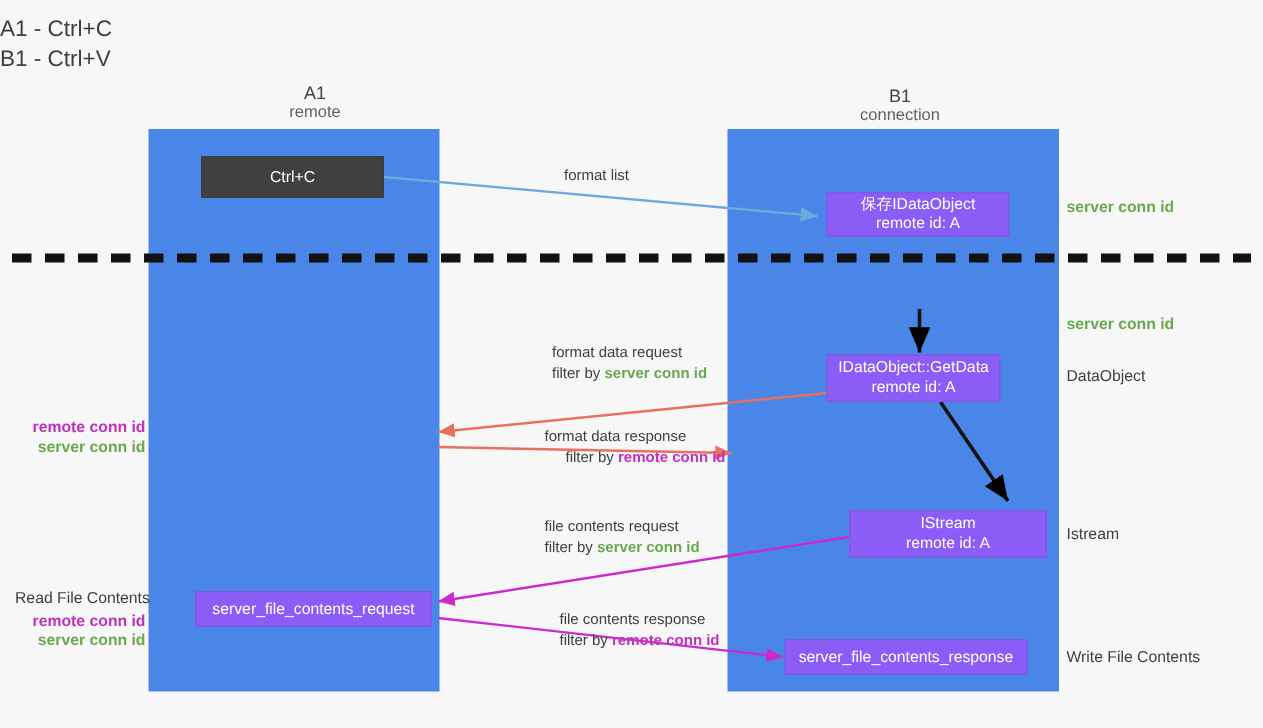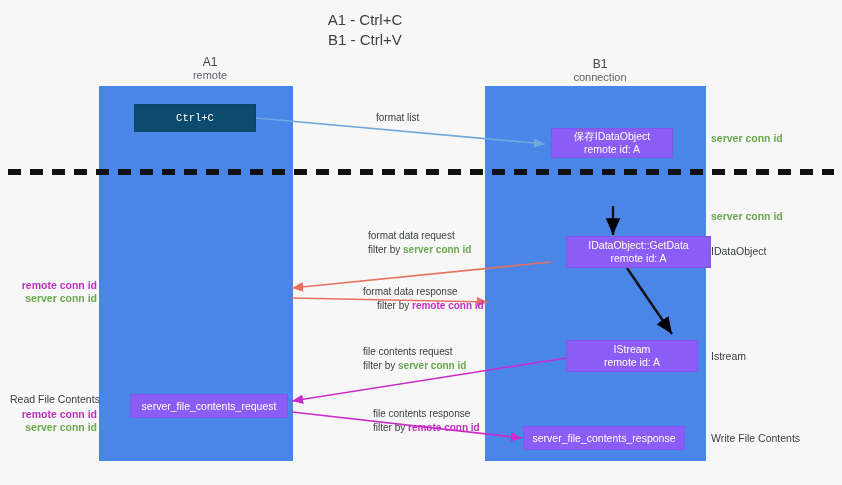--- a/index.html
+++ b/index.html
@@ -8,21 +8,21 @@
     background:#f7f7f7;
     font-family:"Liberation Sans","DejaVu Sans",sans-serif;
     overflow:hidden;
     position:relative;
   }
   #stage{position:absolute;left:0;top:0;width:842px;height:485px;}
   .abs{position:absolute;}
 
   
   #title{
-    left:0;top:10px;width:730px;text-align:center;
+    left:0;top:10px;width:730px;
     font-size:15px;color:#3c4043;line-height:20px;
   }
 
   
   .col-head{
     font-size:11px;color:#5f6368;text-align:center;line-height:13px;
   }
   .col-head .big{font-size:12px;color:#444;display:block;}
 
   
@@ -32,21 +32,21 @@
   .box{
     box-sizing:border-box;
     display:flex;flex-direction:column;
     align-items:center;justify-content:center;
     text-align:center;color:#ffffff;
     font-size:10.5px;line-height:13px;
     border:1px solid rgba(0,0,0,.06);
   }
   .box .l2{display:block;}
   .orange{background:#8b5cf6;}
-  .green{background:#0c4a6e;font-family:Liberation Mono, monospace;}
+  .green{background:#404040;}
 
   
   .side{font-size:10.5px;line-height:13px;color:#3c4043;}
   .green-t{color:#6aa84f;font-weight:bold;}
   .purple-t{color:#c030c0;font-weight:bold;}
   .plain-t{color:#3c4043;}
 
   
   .edge-lab{
     font-size:10px;color:#3c4043;line-height:14px;white-space:nowrap;
@@ -113,21 +113,21 @@
   <div class="abs box green" style="left:134px;top:104px;width:122px;height:28px;">
     <span>Ctrl+C</span>
   </div>
 
   <div class="abs box orange" style="left:551px;top:128px;width:122px;height:30px;">
     <span>保存IDataObject</span>
     <span class="l2">remote id: A</span>
   </div>
 
 
-  <div class="abs box orange" style="left:566px;top:236px;width:145px;height:32px;">
+  <div class="abs box orange" style="left:551px;top:236px;width:116px;height:32px;">
     <span>IDataObject::GetData</span>
     <span class="l2">remote id: A</span>
   </div>
 
   <div class="abs box orange" style="left:566px;top:340px;width:132px;height:32px;">
     <span>IStream</span>
     <span class="l2">remote id: A</span>
   </div>
 
 
@@ -135,21 +135,21 @@
   <div class="abs box orange" style="left:130px;top:394px;width:158px;height:24px;">
     <span>server_file_contents_request</span>
   </div>
 
   <div class="abs box orange" style="left:523px;top:426px;width:162px;height:24px;">
     <span>server_file_contents_response</span>
   </div>
 
   <div class="abs side green-t" style="left:711px;top:132px;">server conn id</div>
   <div class="abs side green-t" style="left:711px;top:210px;">server conn id</div>
-  <div class="abs side plain-t" style="left:711px;top:245px;">IDataObject</div>
+  <div class="abs side plain-t" style="left:711px;top:245px;">DataObject</div>
   <div class="abs side plain-t" style="left:711px;top:350px;">Istream</div>
   <div class="abs side plain-t" style="left:711px;top:432px;">Write File Contents</div>
 
   <div class="abs side" style="left:12px;top:279px;width:85px;text-align:right;">
     <div class="purple-t">remote conn id</div>
     <div class="green-t">server conn id</div>
   </div>
 
   <div class="abs side plain-t" style="left:10px;top:393px;">Read File Contents</div>
 

